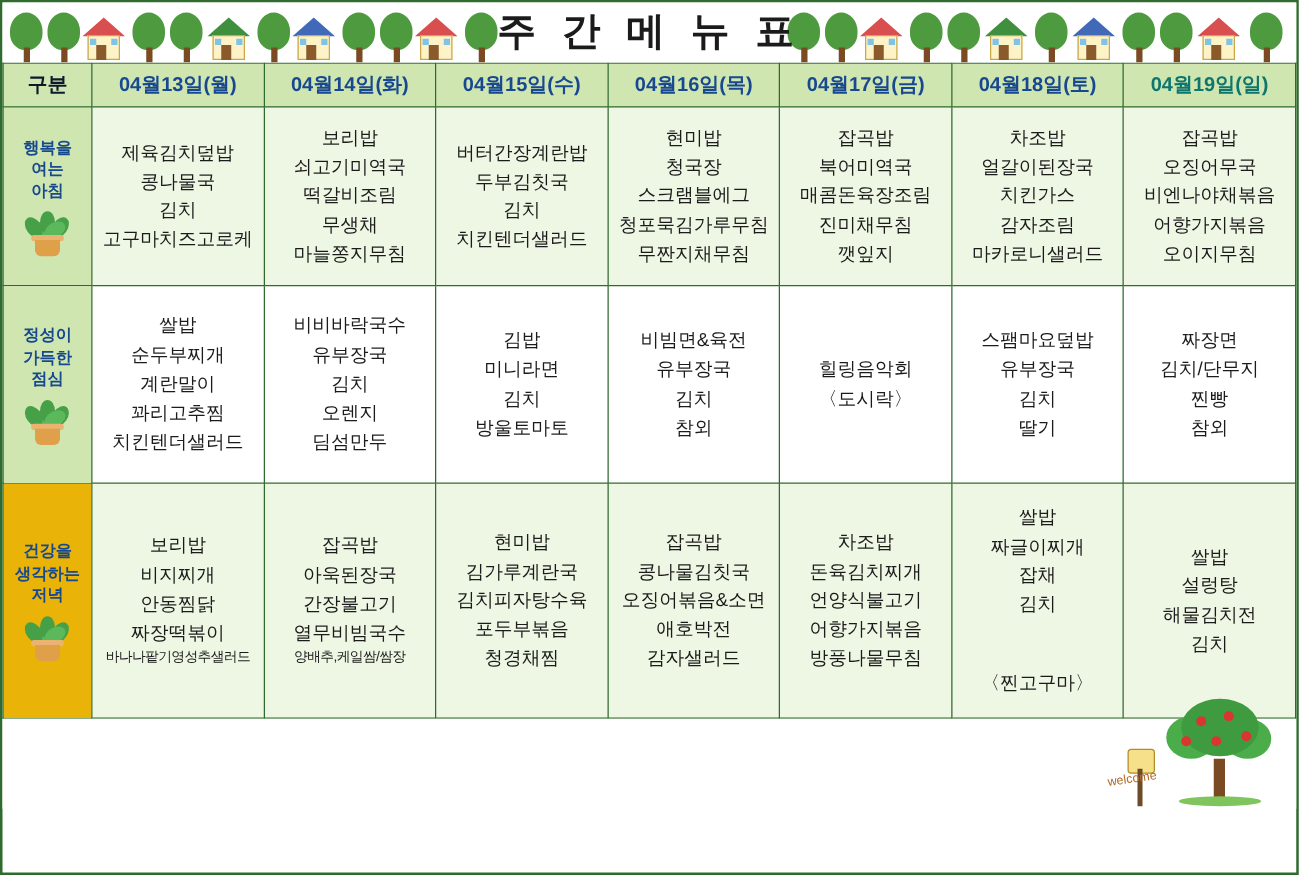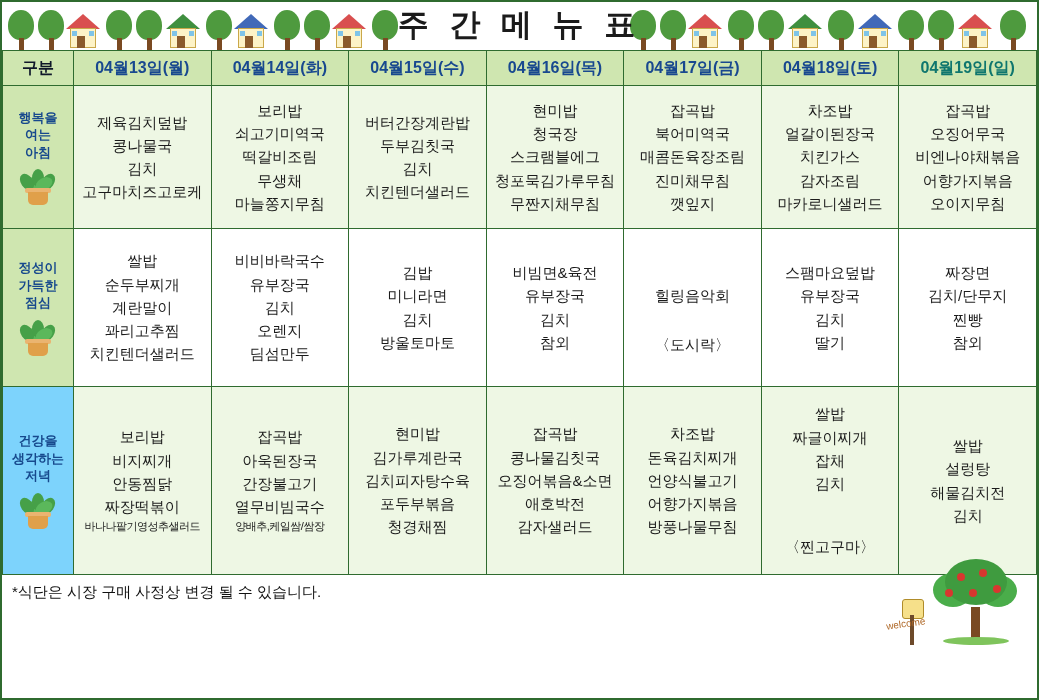--- a/index.html
+++ b/index.html
@@ -181,25 +181,25 @@
     padding: 6px 2px;
     font-size: 15px;
     line-height: 1.55;
     color: #1b1b1b;
   }
   tr.breakfast td.meal { background: #eef7e4; height: 130px; }
   tr.lunch td.meal     { background: #ffffff; height: 145px; }
   tr.dinner td.meal    { background: #eef7e4; height: 175px; }
   tr.breakfast td.rowlabel { background: #cfe6b0; }
   tr.lunch td.rowlabel     { background: #cfe6b0; text-align: center; }
-  tr.dinner td.rowlabel    { background: #7dd3fc; text-align: center; }
+  tr.dinner td.rowlabel    { background: #eab308; text-align: center; }
 
   td.meal .item { display: block; }
   td.meal .item.small { font-size: 11px; letter-spacing: -0.5px; }
-  td.meal .item.note  { font-size: 15px; margin-top: 25px; }
+  td.meal .item.note  { font-size: 15px; }
 
   
   .footer-msg {
     position: relative;
     height: 38px;
     background: #e8f5d8;
     border-top: 1px solid #2f6b2f;
     border-bottom: 1px solid #2f6b2f;
     display: flex;
     align-items: center;
@@ -663,21 +663,20 @@
           <span class="item">설렁탕</span>
           <span class="item">해물김치전</span>
           <span class="item">김치</span>
         </td>
       </tr>
     </tbody>
   </table>
 
 
   <div class="notes">
-    <div class="note-line1">*식단은 시장 구매 사정상 변경 될 수 있습니다.</div>
 
     <span class="lantern">
       <span class="lamp"></span>
         <span class="pole"></span>
     </span>
     <span class="welcome">welcome</span>
     <span class="apple-tree">
       <span class="crown2"></span>
         <span class="crown3"></span>
         <span class="crown"></span>

